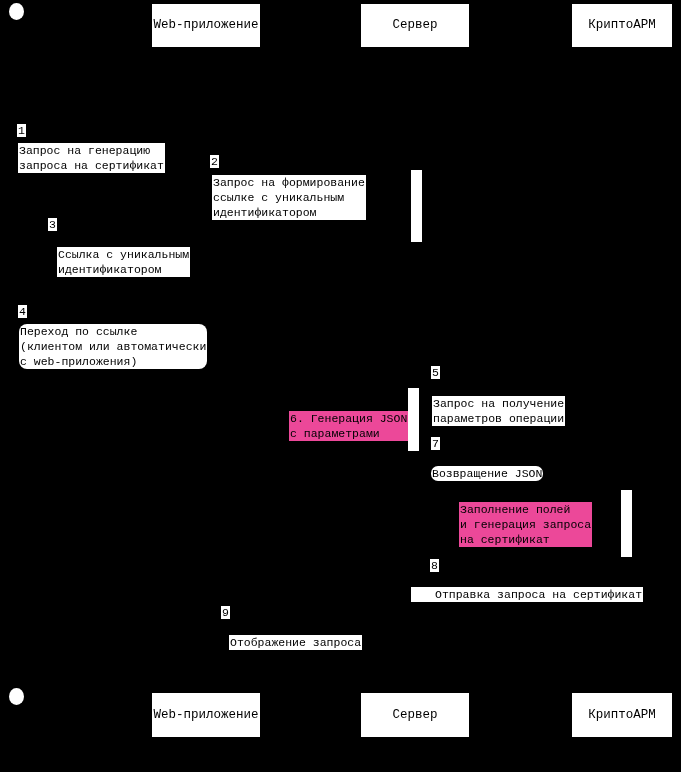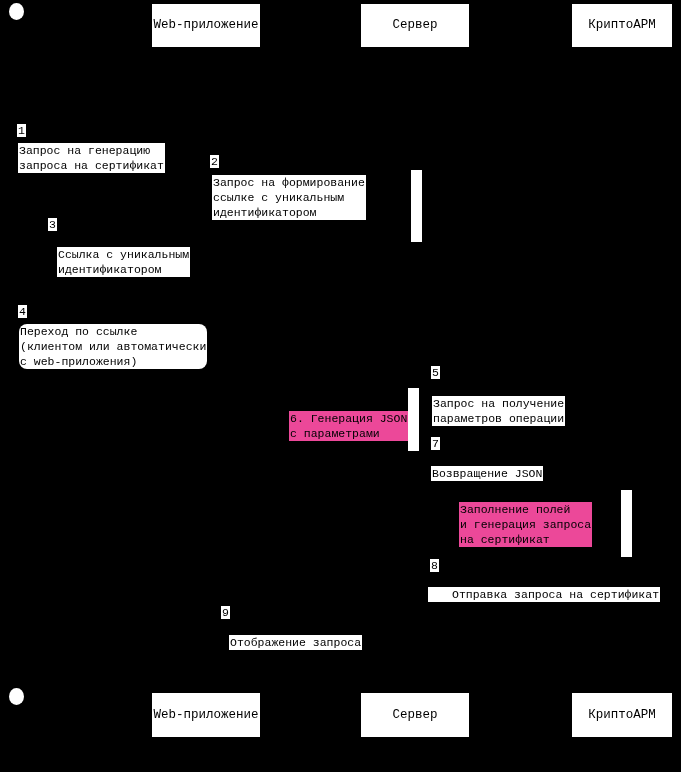--- a/index.html
+++ b/index.html
@@ -129,25 +129,25 @@
 с web-приложения)</div>
 
   <div class="msg-num" style="left:431px; top:366px;">5</div>
   <div class="msg-label" style="left:432px; top:396px;">Запрос на получение
 параметров операции</div>
 
   <div class="note-label" style="left:289px; top:411px;">6. Генерация JSON
 с параметрами</div>
 
   <div class="msg-num" style="left:431px; top:437px;">7</div>
-  <div class="msg-label" style="left:431px; top:466px;">Возвращение JSON</div>
+  <div class="msg-label" style="left:431px; top:466px;border-radius:7px;">Возвращение JSON</div>
 
   <div class="note-label" style="left:459px; top:502px;">Заполнение полей
 и генерация запроса
 на сертификат</div>
 
   <div class="msg-num" style="left:430px; top:559px;">8</div>
-  <div class="msg-label" style="left:428px; top:587px;padding-left:24px;">Отправка запроса на сертификат</div>
+  <div class="msg-label" style="left:411px; top:587px;padding-left:24px;">Отправка запроса на сертификат</div>
 
   <div class="msg-num" style="left:221px; top:606px;">9</div>
   <div class="msg-label" style="left:221px; top:635px;margin-left:8px;">Отображение запроса</div>
 
 </div>
 
 </body></html>

